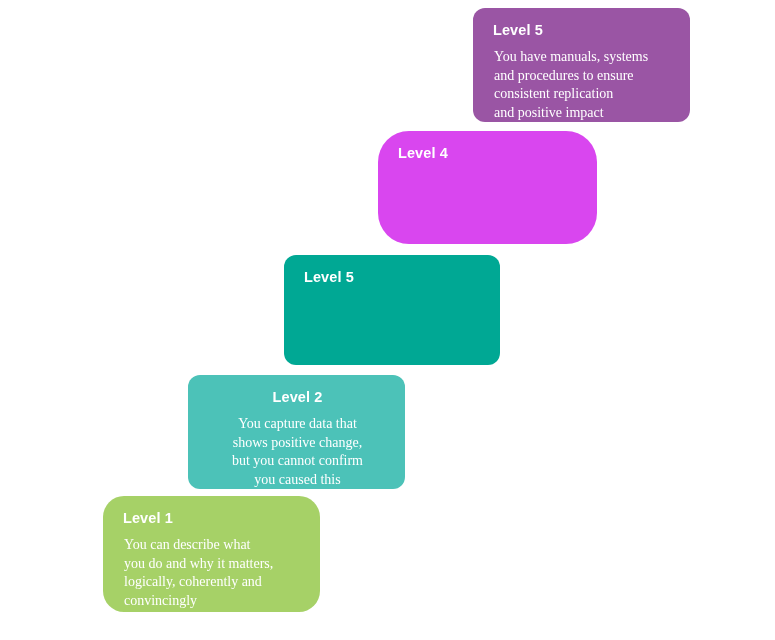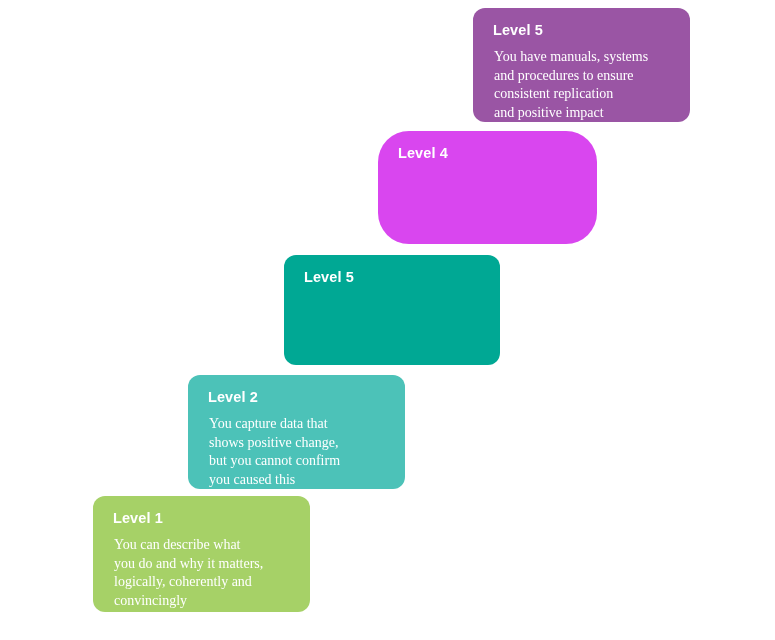--- a/index.html
+++ b/index.html
@@ -40,21 +40,21 @@
     margin: 1px;
     color: #ffffff;
     white-space: pre-line;
     font-family: Liberation Serif, serif;
   }
   
   .lvl5 { left: 473px; top: 8px;   width: 217px; height: 114px; }
   .lvl4 { left: 378px; top: 131px; width: 219px; height: 113px; }
   .lvl3 { left: 284px; top: 255px; width: 216px; height: 110px; }
   .lvl2 { left: 188px; top: 375px; width: 217px; height: 114px; }
-  .lvl1 { left: 93px;  top: 496px; width: 217px; height: 116px; }
+  .lvl1 { left: 103px;  top: 496px; width: 217px; height: 116px; border-radius: 21px; }
 </style>
 </head>
 <body style="background: rgb(255, 255, 255);">
 
 <div id="staircase">
 
   <div class="level-card lvl5" style="background-color: rgb(154, 85, 164);">
     <div class="level-title">Level 5</div>
     <div class="level-desc">You have manuals, systems
 and procedures to ensure
@@ -63,21 +63,21 @@
   </div>
 
   <div class="level-card lvl4" style="background-color: #d946ef; border-radius: 31px;">
     <div class="level-title">Level 4</div>
   </div>
 
   <div class="level-card lvl3" style="background-color: rgb(0, 168, 148);">
     <div class="level-title">Level 5</div>
   </div>
 
-  <div class="level-card lvl2" style="background-color: rgb(76, 194, 184);">
+  <div class="level-card lvl2" style="background-color: rgb(76, 194, 184); text-align: center;">
     <div class="level-title">Level 2</div>
     <div class="level-desc">You capture data that
 shows positive change,
 but you cannot confirm
 you caused this</div>
   </div>
 
   <div class="level-card lvl1" style="background-color: rgb(166, 209, 103);">
     <div class="level-title">Level 1</div>
     <div class="level-desc">You can describe what

